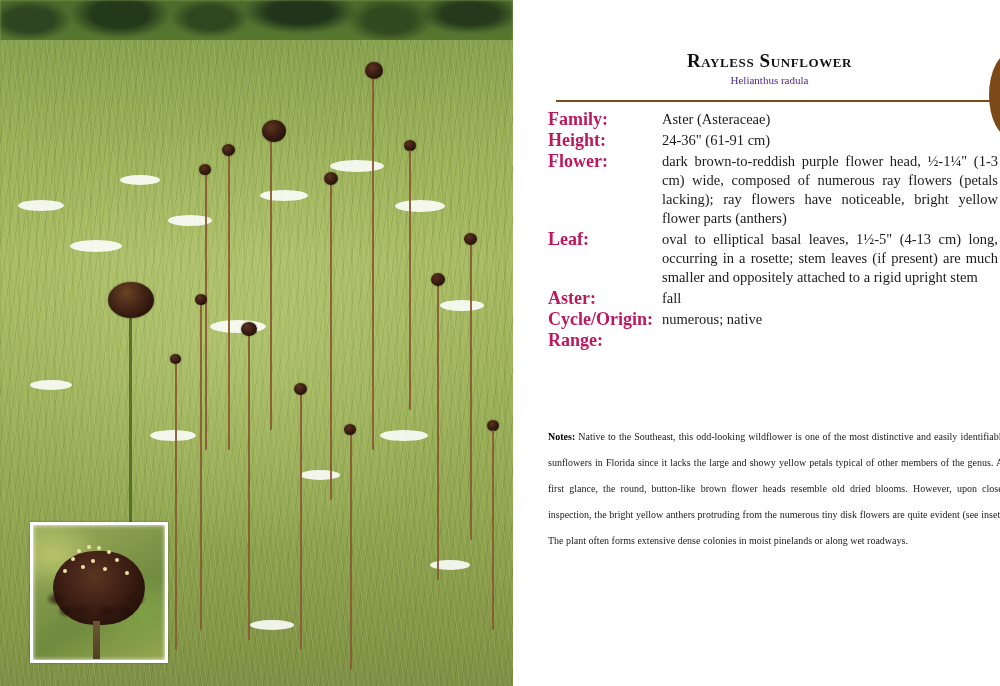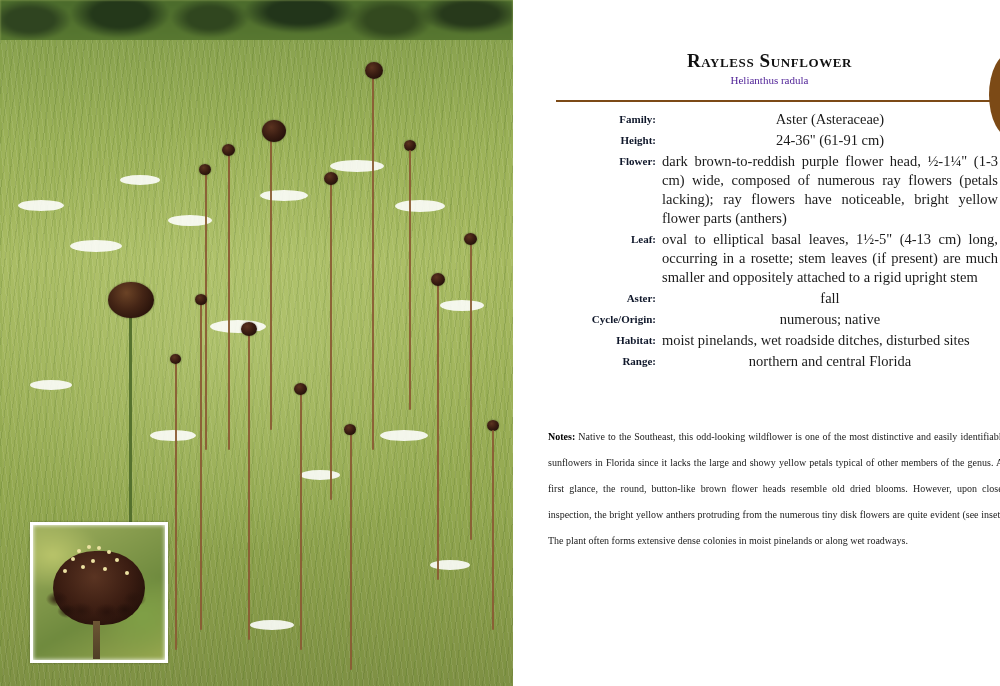--- a/index.html
+++ b/index.html
@@ -101,28 +101,28 @@
     font-variant:small-caps;
   }
   .subtitle{font-size:11px;color:#4c1d95;margin-top:2px;}
   .rule{
     position:absolute;left:30px;top:68px;width:457px;height:2px;background:#7c4a16;
   }
 
   .fields{position:absolute;left:22px;top:78px;width:450px;}
   .row{display:flex;align-items:flex-start;margin-bottom:2px;}
   .lbl{
-    width:108px;flex:0 0 108px;text-align:right;font-weight:bold;font-size:11px;
-    color:#0f172a;padding-right:6px;line-height:19px;white-space:nowrap;
+    width:108px;flex:0 0 108px;text-align:left;font-weight:bold;font-size:18px;
+    color:#be185d;padding-right:6px;line-height:19px;white-space:nowrap;
   }
   .val{
     flex:1;font-size:14.5px;color:#1a1a1a;line-height:19px;text-align:justify;
     text-justify:inter-word;
   }
-  .val.noj{text-align:center;}
+  .val.noj{text-align:left;}
 
   .notes{
     position:absolute;left:22px;top:392px;width:458px;font-size:10px;line-height:26px;
     color:#1a1a1a;text-align:justify;text-justify:inter-word;
   }
   .notes b{font-weight:bold;color:#000;}
   .pagenum{
     position:absolute;right:26px;bottom:14px;font-size:11px;color:#222;font-weight:bold;
   }
 </style>
@@ -246,26 +246,21 @@
         </div>
         <div class="row">
           <div class="lbl">Aster:</div>
           <div class="val noj">fall</div>
         </div>
         <div class="row">
           <div class="lbl">Cycle/Origin:</div>
           <div class="val noj">numerous; native</div>
         </div>
         <div class="row">
-          <div class="lbl">Habitat:</div>
-          <div class="val">moist pinelands, wet roadside ditches, disturbed sites</div>
-        </div>
-        <div class="row">
           <div class="lbl">Range:</div>
-          <div class="val noj">northern and central Florida</div>
         </div>
       </div>
 
     <div class="notes">
       <b>Notes:</b>
       <span>Native to the Southeast, this odd-looking wildflower is one of the most distinctive and easily identifiable sunflowers in Florida since it lacks the large and showy yellow petals typical of other members of the genus. At first glance, the round, button-like brown flower heads resemble old dried blooms. However, upon closer inspection, the bright yellow anthers protruding from the numerous tiny disk flowers are quite evident (see inset). The plant often forms extensive dense colonies in moist pinelands or along wet roadways.</span>
     </div>
 
     <div class="pagenum">47</div>
   </div>

